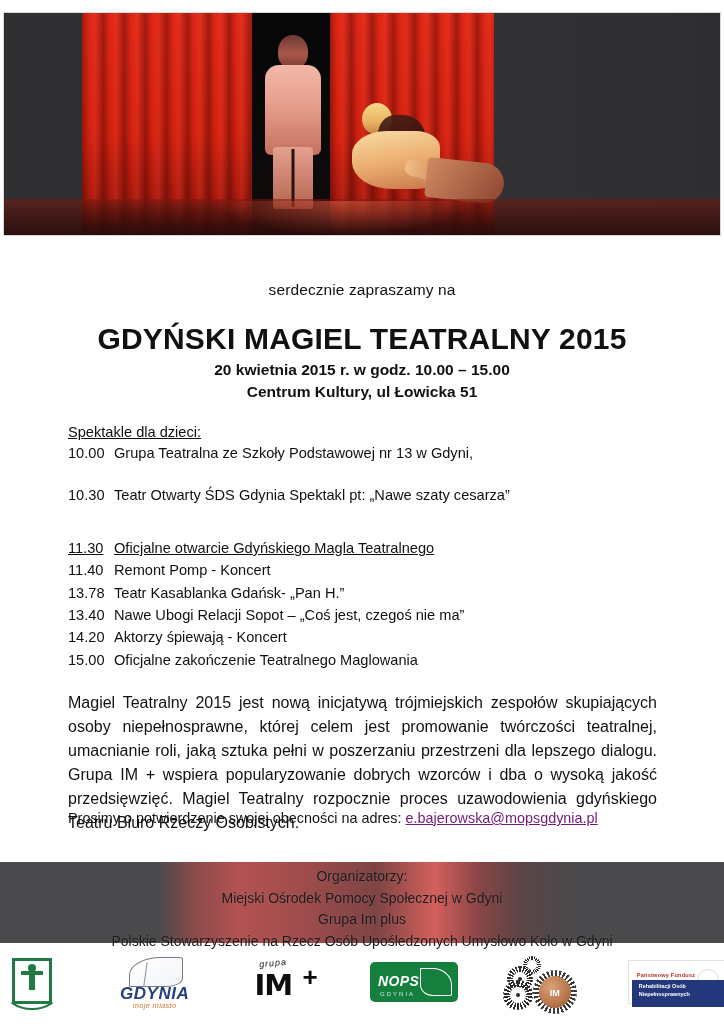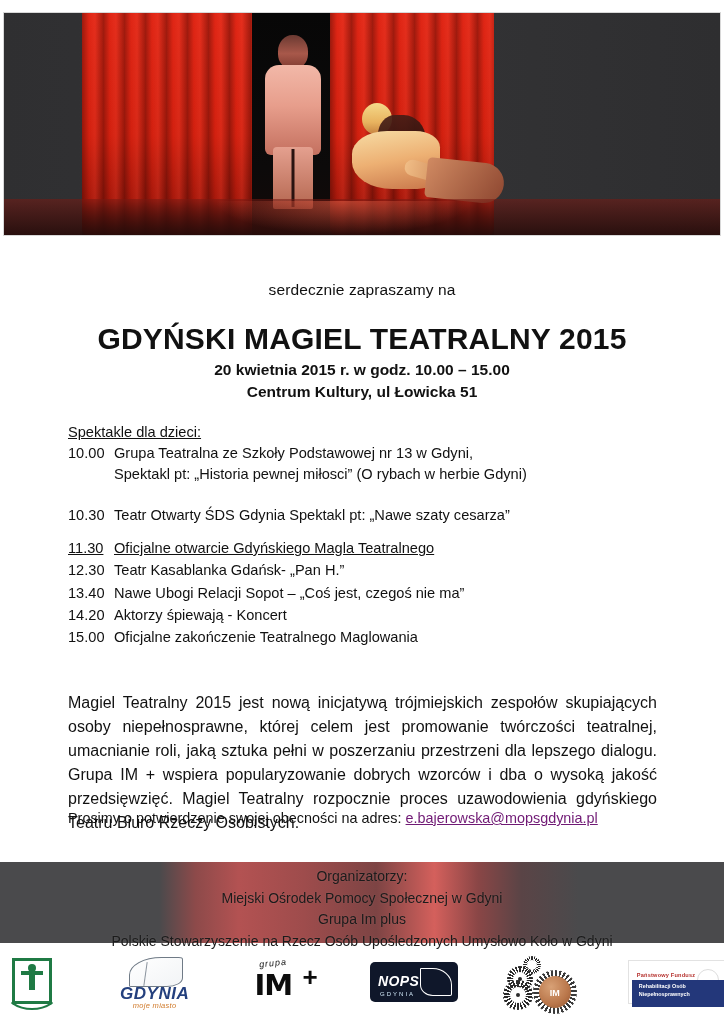--- a/index.html
+++ b/index.html
@@ -244,21 +244,21 @@
   }
   .imp-plus {
     position:absolute; left:56px; top:8px; font-size:26px; font-weight:bold;
     color:#0d0d0d;
   }
 
   
   .logo-mops { width:96px; }
   .mops-card {
     position:absolute; left:4px; top:8px; width:88px; height:40px;
-    background:#0f172a; border-radius:5px;text-align:center;
+    background:#15803d; border-radius:5px;text-align:center;
   }
   .mops-word {
     position:absolute; left:8px; top:11px; font-size:14px; font-weight:bold;
     color:#ffffff; font-style:italic; letter-spacing:.4px;
   }
   .mops-sub {
     position:absolute; left:10px; top:29px; font-size:6px; color:#cfe6f6;
     letter-spacing:2px;
   }
   .mops-sail {
@@ -355,37 +355,40 @@
 <div class="poster-date">20 kwietnia 2015 r. w godz. 10.00 – 15.00</div>
 <div class="poster-venue">Centrum Kultury, ul Łowicka 51</div>
 
 <div class="schedule">
   <div class="sched-heading">Spektakle dla dzieci:</div>
 
   <div class="sched-row">
     <span class="sched-time">10.00</span>
     <span class="sched-desc">Grupa Teatralna ze Szkoły Podstawowej nr 13 w Gdyni,</span>
   </div>
-  <div class="sched-cont">Spektakl pt:  „Historia pewnej miłosci” (O rybach w herbie Gdyni)</div>
 
   <div class="sched-gap"></div>
 
   <div class="sched-row">
     <span class="sched-time">10.30</span>
     <span class="sched-desc">Teatr Otwarty ŚDS Gdynia Spektakl pt: „Nawe szaty cesarza”</span>
   </div>
 </div>
 
 <div class="schedule-main">
   <div class="sched-row">
     <span class="sched-time row-underline">11.30</span>
     <span class="sched-desc row-underline">Oficjalne otwarcie Gdyńskiego Magla Teatralnego</span>
   </div>
   <div class="sched-row">
-    <span class="sched-time">12.30</span>
+    <span class="sched-time">11.40</span>
+    <span class="sched-desc">Remont Pomp - Koncert</span>
+  </div>
+  <div class="sched-row">
+    <span class="sched-time">13.78</span>
     <span class="sched-desc">Teatr Kasablanka  Gdańsk- „Pan H.”</span>
   </div>
   <div class="sched-row">
     <span class="sched-time">13.40</span>
     <span class="sched-desc">Nawe Ubogi Relacji Sopot – „Coś jest, czegoś nie ma”</span>
   </div>
   <div class="sched-row">
     <span class="sched-time">14.20</span>
     <span class="sched-desc">Aktorzy śpiewają - Koncert</span>
   </div>

